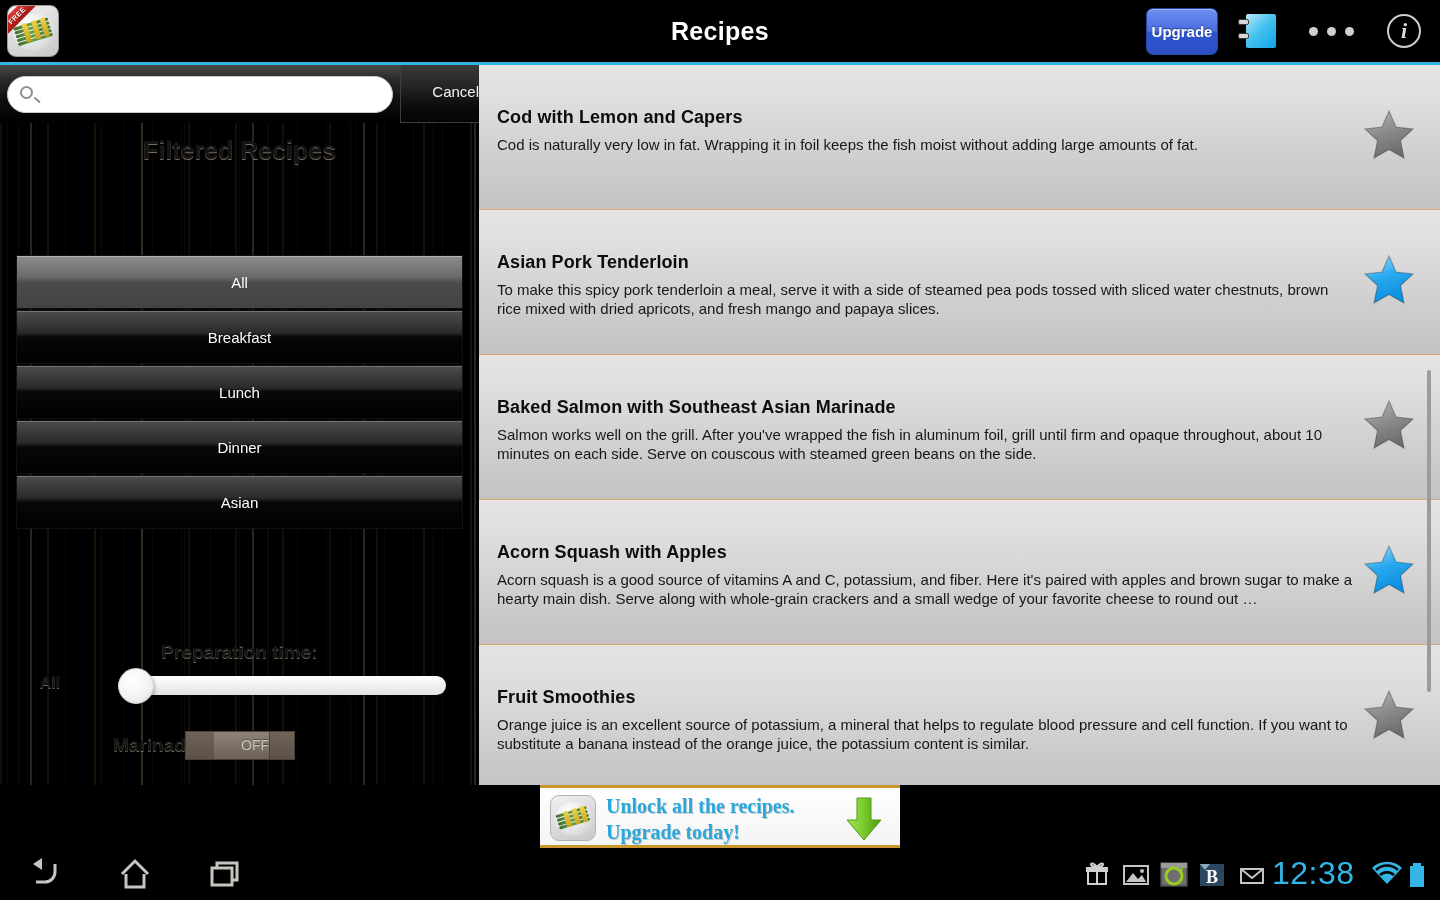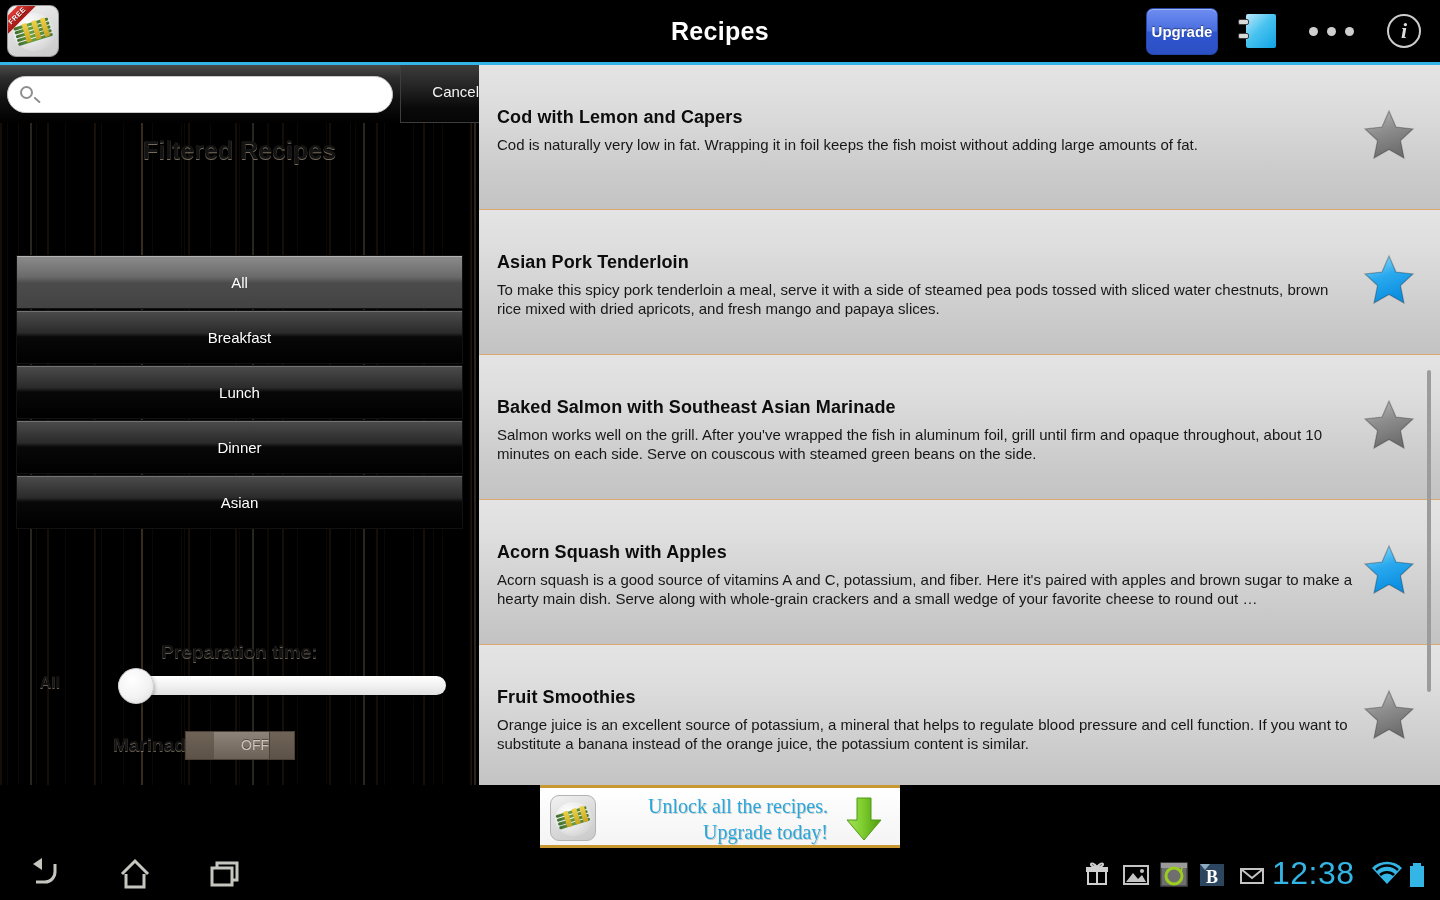--- a/index.html
+++ b/index.html
@@ -267,22 +267,22 @@
     position: absolute; left: 10px; top: 7px; width: 46px; height: 46px;
     border-radius: 9px;
     background: linear-gradient(155deg,#f2f2f2 0%,#dcdcdc 48%,#c9c9c9 100%);
     border: 1px solid #b3b3b3; overflow: hidden;
   }
   .ad-logo .logo-plate { left: 4px; top: 6px; width: 38px; height: 34px; }
   .ad-logo .logo-spears { left: 6px; top: 14px; width: 34px; height: 16px; }
   .ad-logo .logo-spears i { width: 32px; }
   .ad-text {
     position: absolute; left: 66px; top: 5px; width: 222px;
-    text-align: right; color: #2aa8dc;
-    font-size: 20px; font-weight: normal; line-height: 26px;
+    text-align: left; color: #2aa8dc;
+    font-size: 20px; font-weight: bold; line-height: 26px;
     font-family: "Liberation Serif", serif;
     text-shadow: 1px 1px 0 rgba(0,0,0,.18);
   }
   .ad-arrow {
     position: absolute; left: 300px; top: 8px; width: 48px; height: 46px;
   }
 
   
   .navbar {
     position: absolute; left: 0; top: 848px; width: 1440px; height: 52px;

